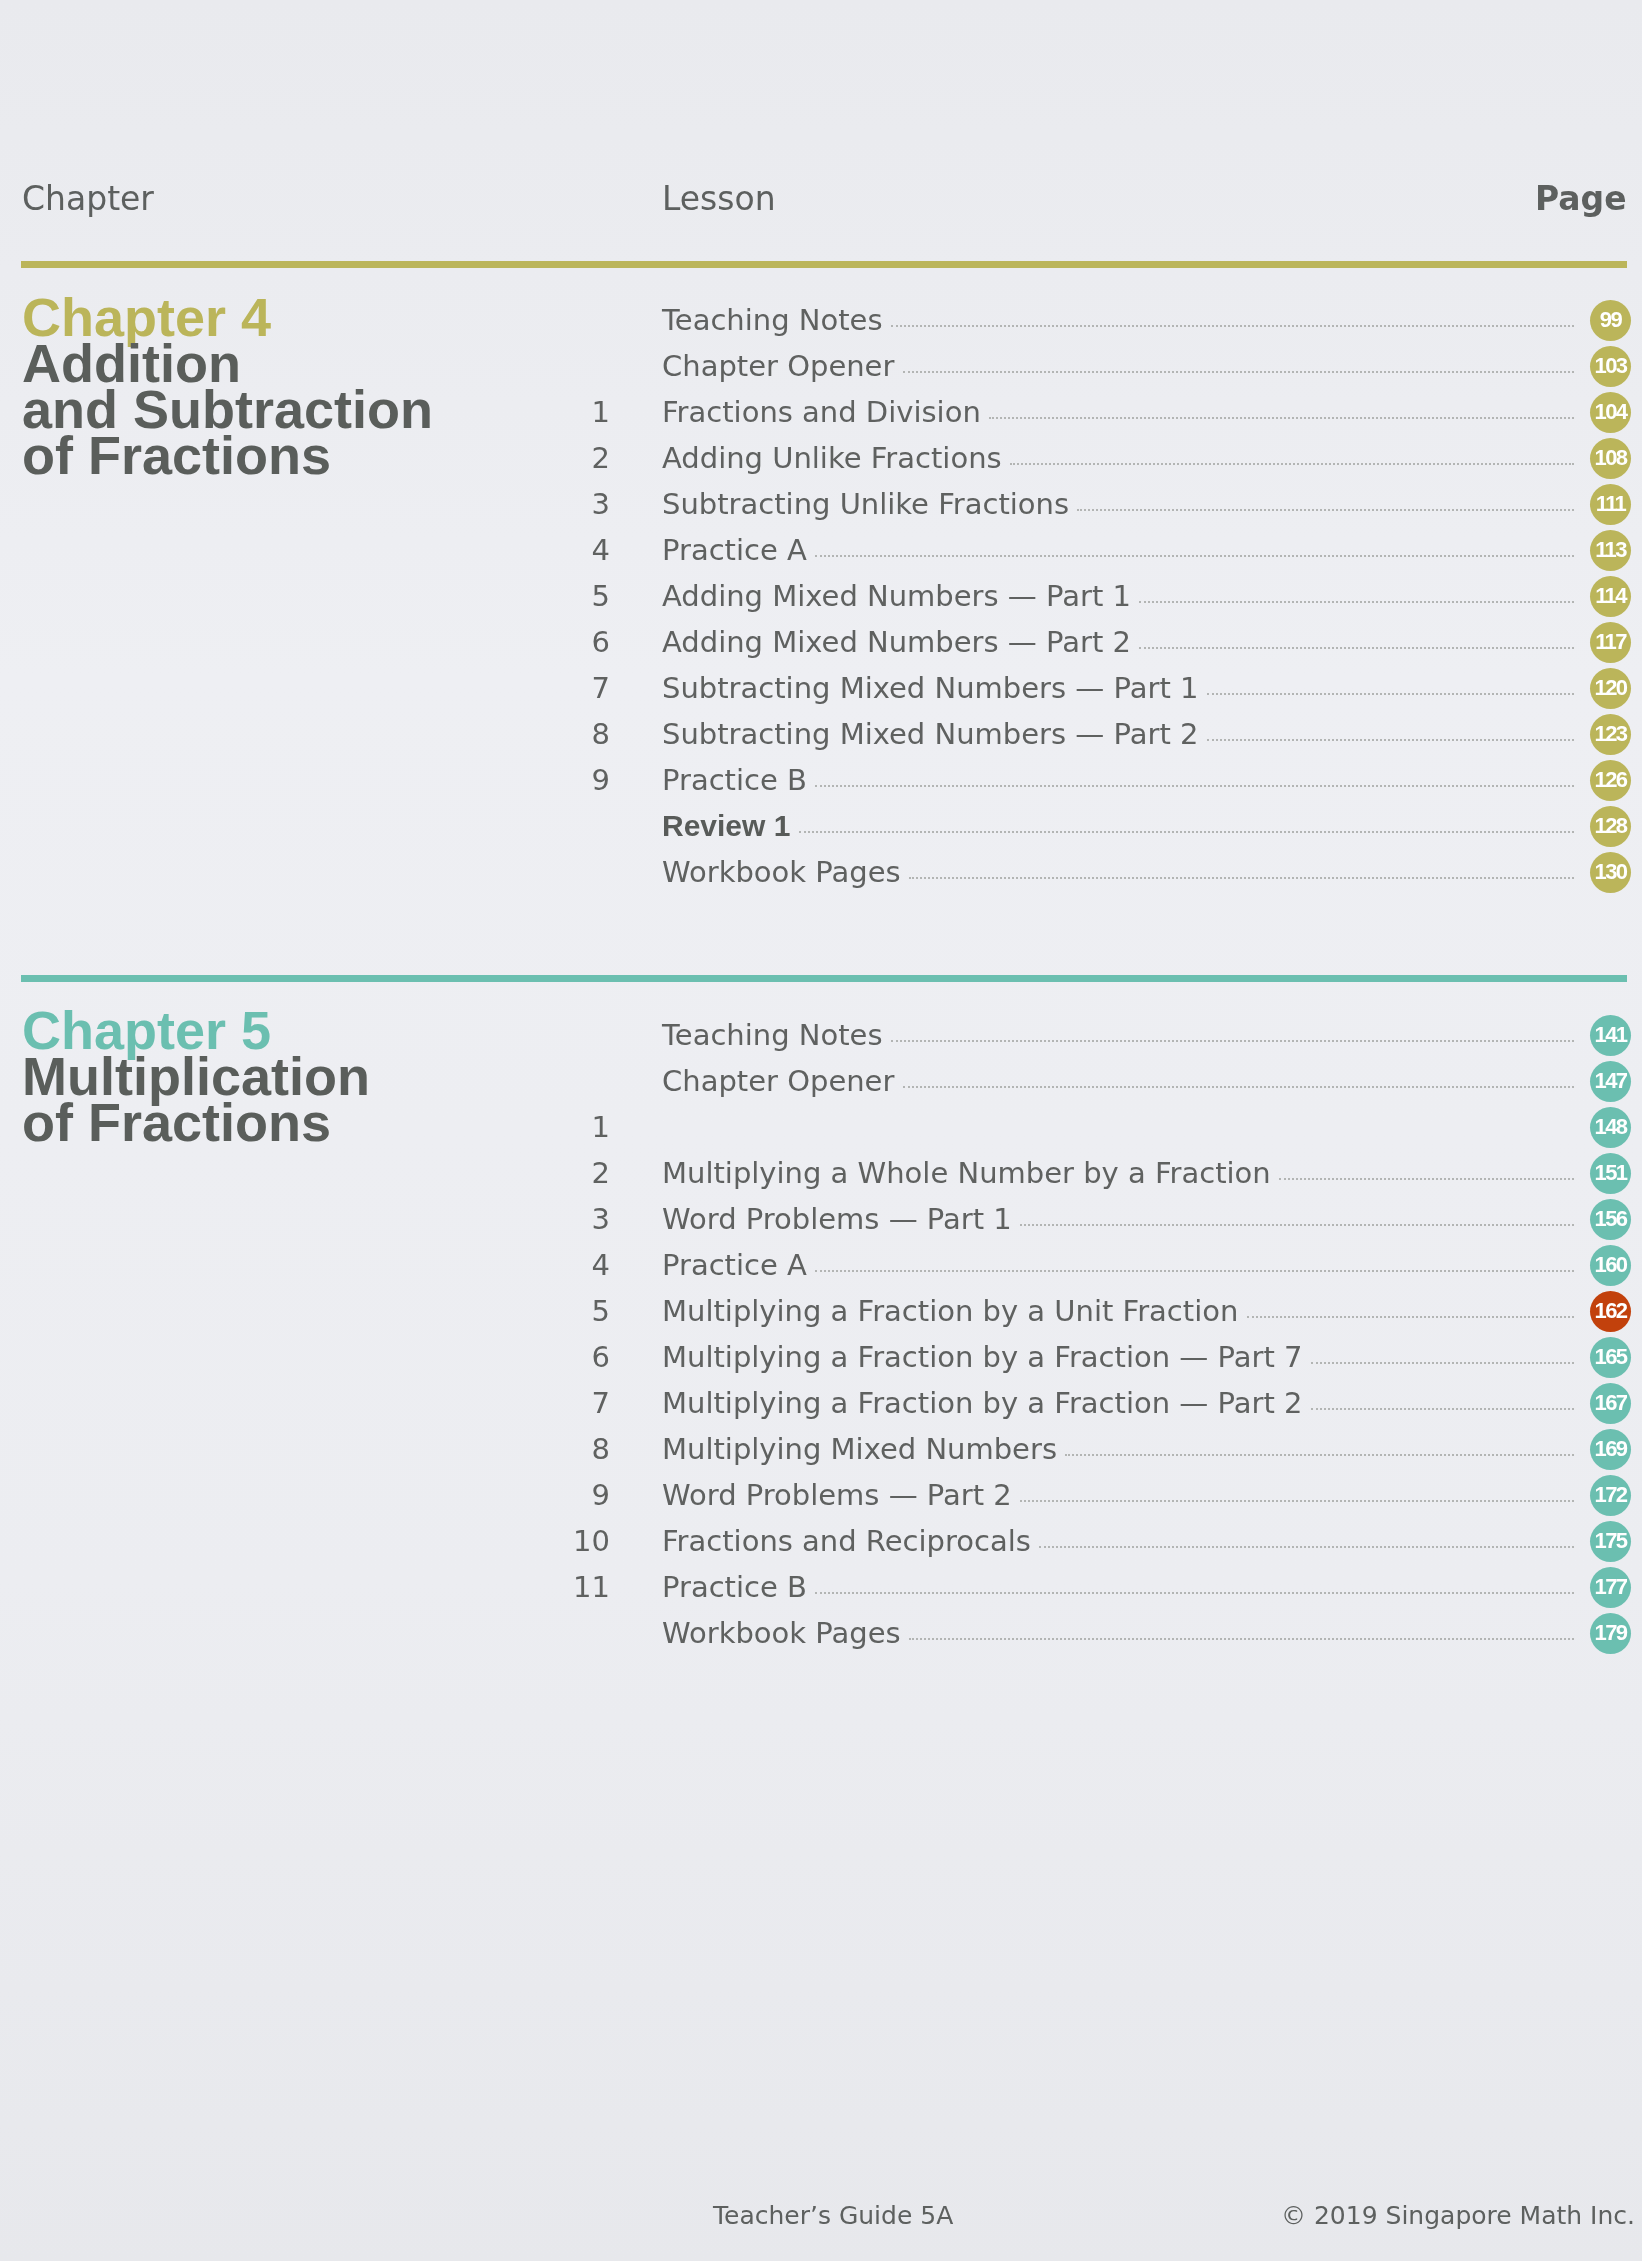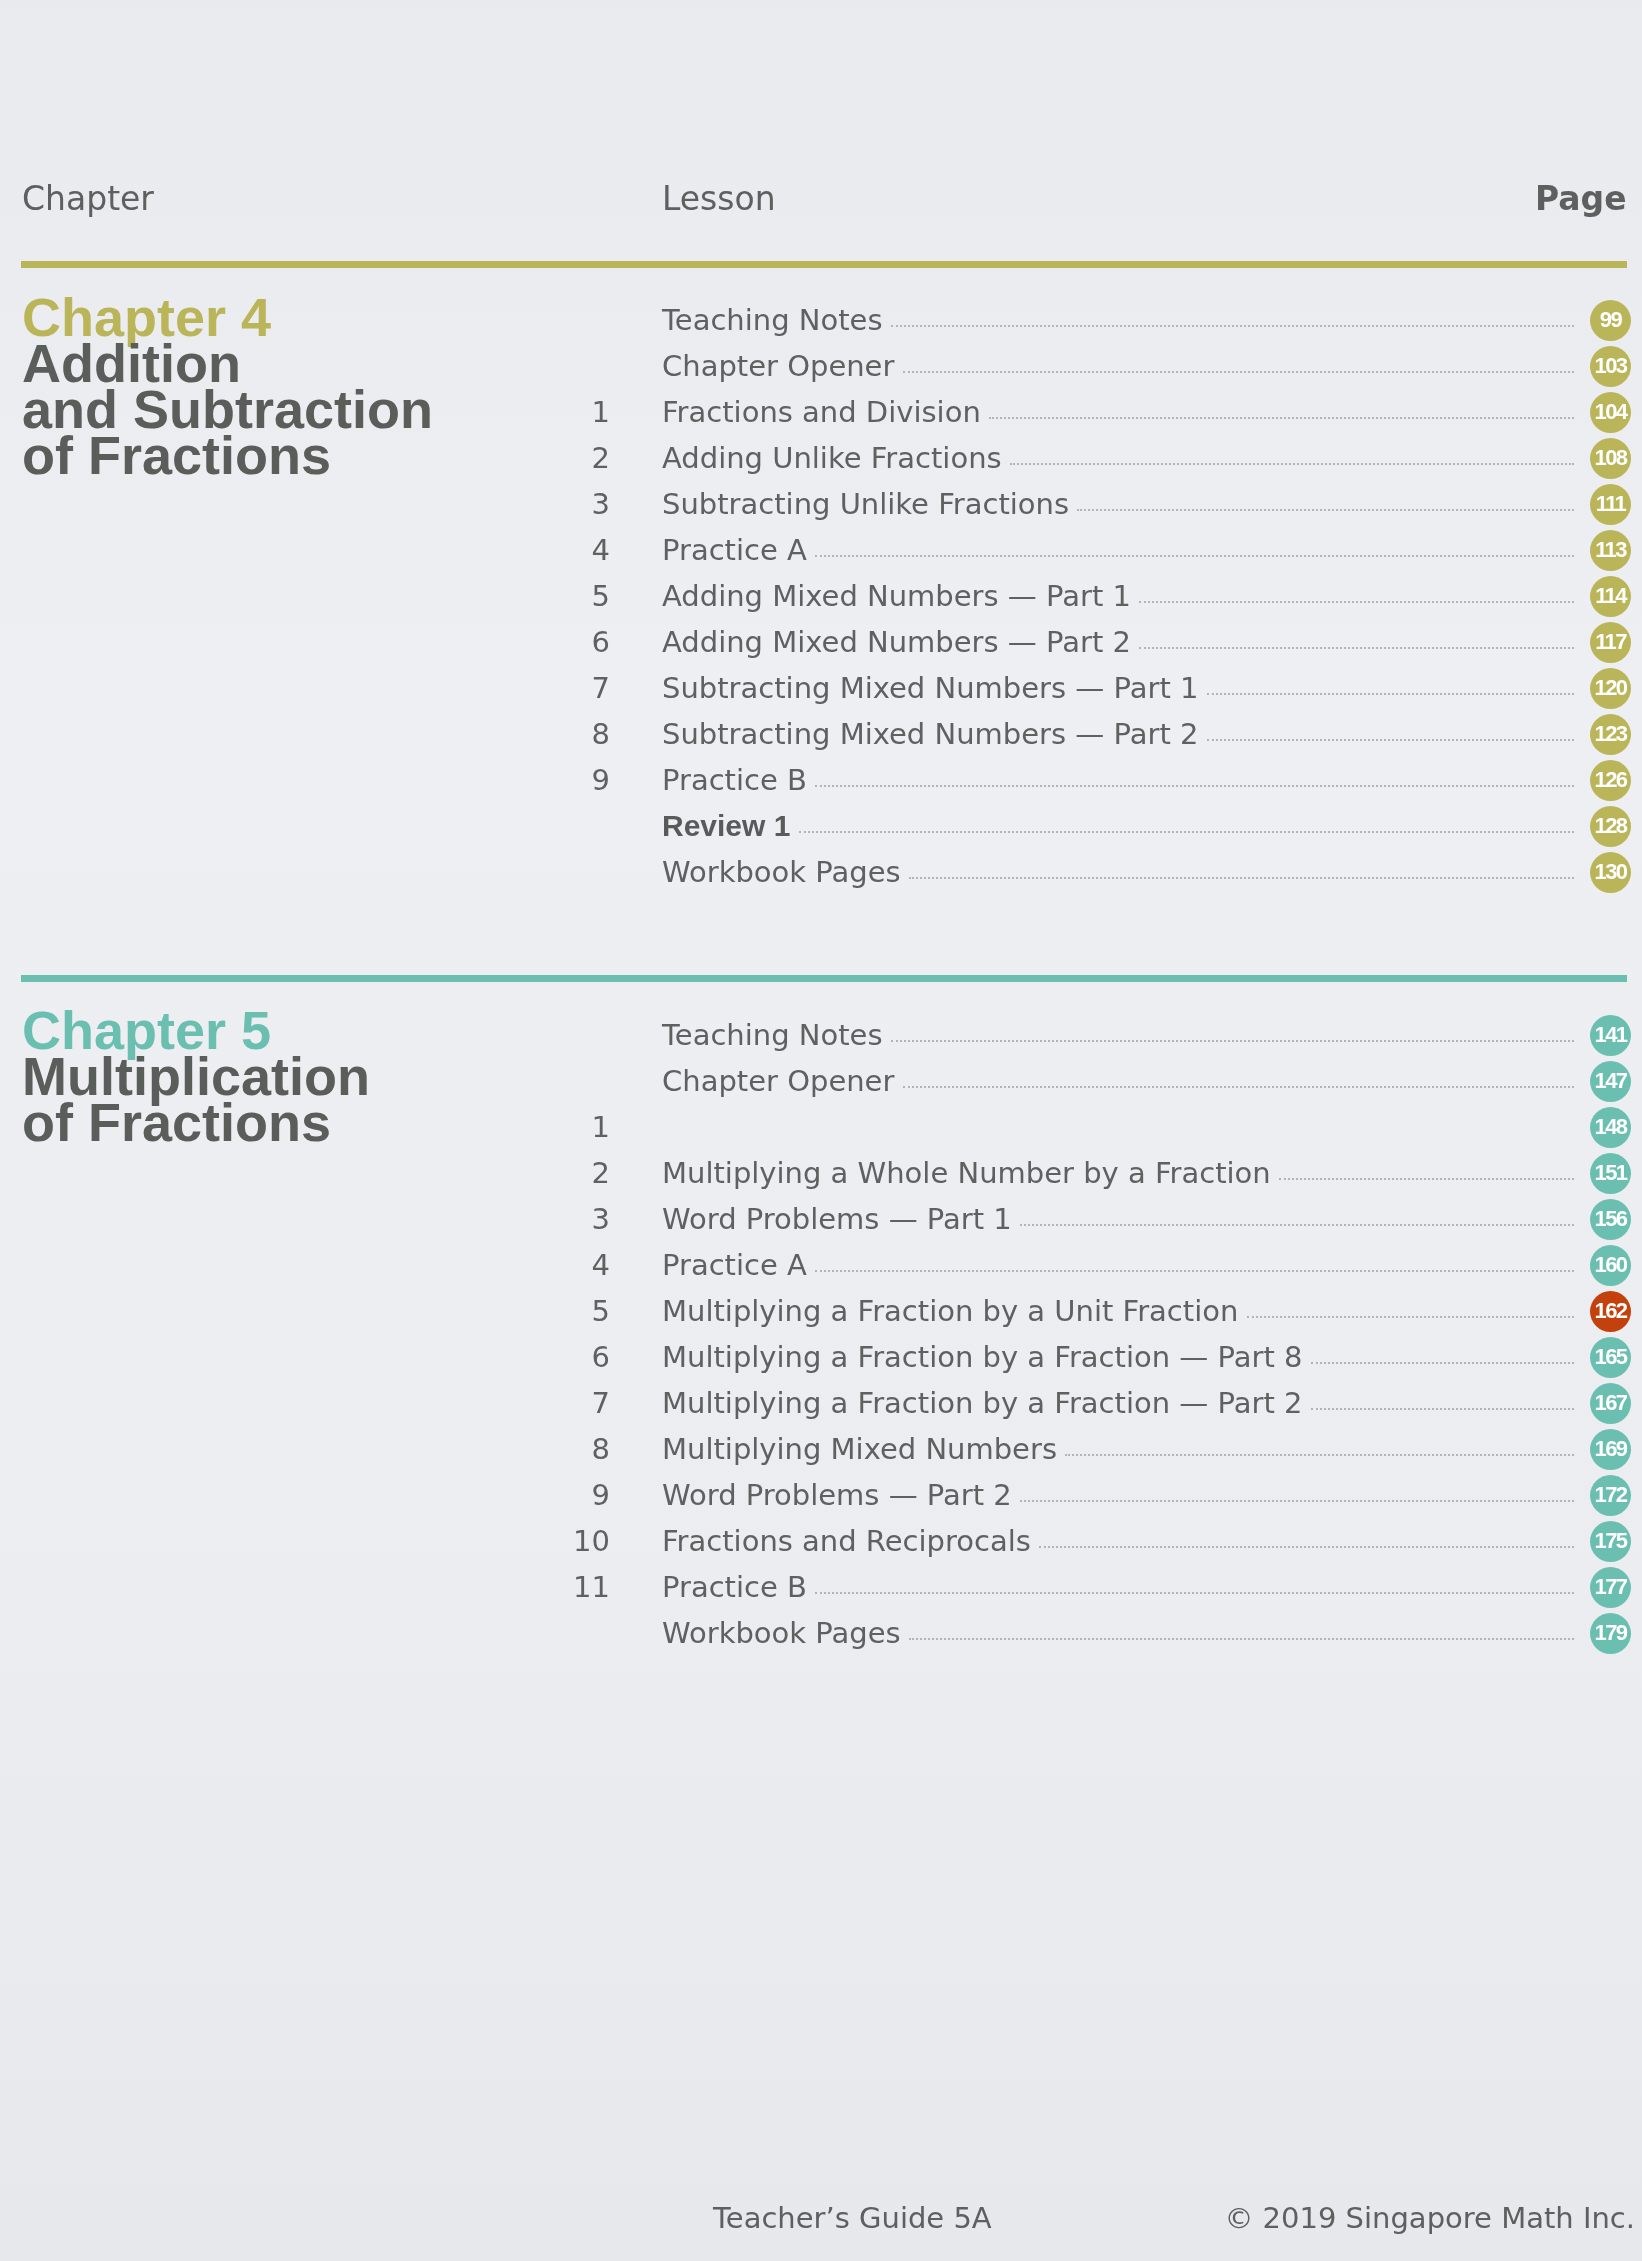--- a/index.html
+++ b/index.html
@@ -23,21 +23,21 @@
   .lnum { position: absolute; left: 0; width: 43px; text-align: right; font-size: 29px; color: #5f6160; }
   .ltitle { position: absolute; left: 95px; right: 57px; display: flex; align-items: center; }
   .ltitle .txt { font-size: 29px; white-space: nowrap; color: #5f6160; padding-right: 8.2px; }
   .ltitle .txt.bold { font-weight: bold; font-family: "Liberation Sans", sans-serif; font-size: 30px; color: #585b59; }
   .ltitle .dots { flex: 1; border-bottom: 2.5px dotted #b3b5b4; height: 0; margin-top: 11.5px; }
   .badge {
     position: absolute; right: 0; width: 41px; height: 41px; border-radius: 50%;
     color: #fff; font-family: "Liberation Sans", sans-serif; font-weight: bold;
     font-size: 22px; letter-spacing: -1.6px; display: flex; align-items: center; justify-content: center;
   }
-  .footer { position: absolute; top: 2201px; font-size: 29px; color: #5d605f; }
+  .footer { position: absolute; top: 2201px; font-size: 25px; color: #5d605f; }
 </style>
 </head>
 <body>
 
 <div class="col-head" style="left:22px;">Chapter</div>
 <div class="col-head" style="left:662px;">Lesson</div>
 <div class="col-head" style="right:16.4px;font-weight:bold;">Page</div>
 
 <div class="rule" style="top:261px;background:#bbb55a;"></div>
 <div class="chap-title" style="top:294px;">
@@ -208,21 +208,21 @@
       <span class="lnum">5</span>
       <span class="ltitle">
         <span class="txt">Multiplying a Fraction by a Unit Fraction</span>
         <span class="dots"></span>
       </span>
       <span class="badge" style="background:#c2410c">162</span>
     </div>
     <div class="row">
       <span class="lnum">6</span>
       <span class="ltitle">
-        <span class="txt">Multiplying a Fraction by a Fraction — Part 8</span>
+        <span class="txt">Multiplying a Fraction by a Fraction — Part 7</span>
         <span class="dots"></span>
       </span>
       <span class="badge" style="background:#6bbfb0">165</span>
     </div>
     <div class="row">
       <span class="lnum">7</span>
       <span class="ltitle">
         <span class="txt">Multiplying a Fraction by a Fraction — Part 2</span>
         <span class="dots"></span>
       </span>

